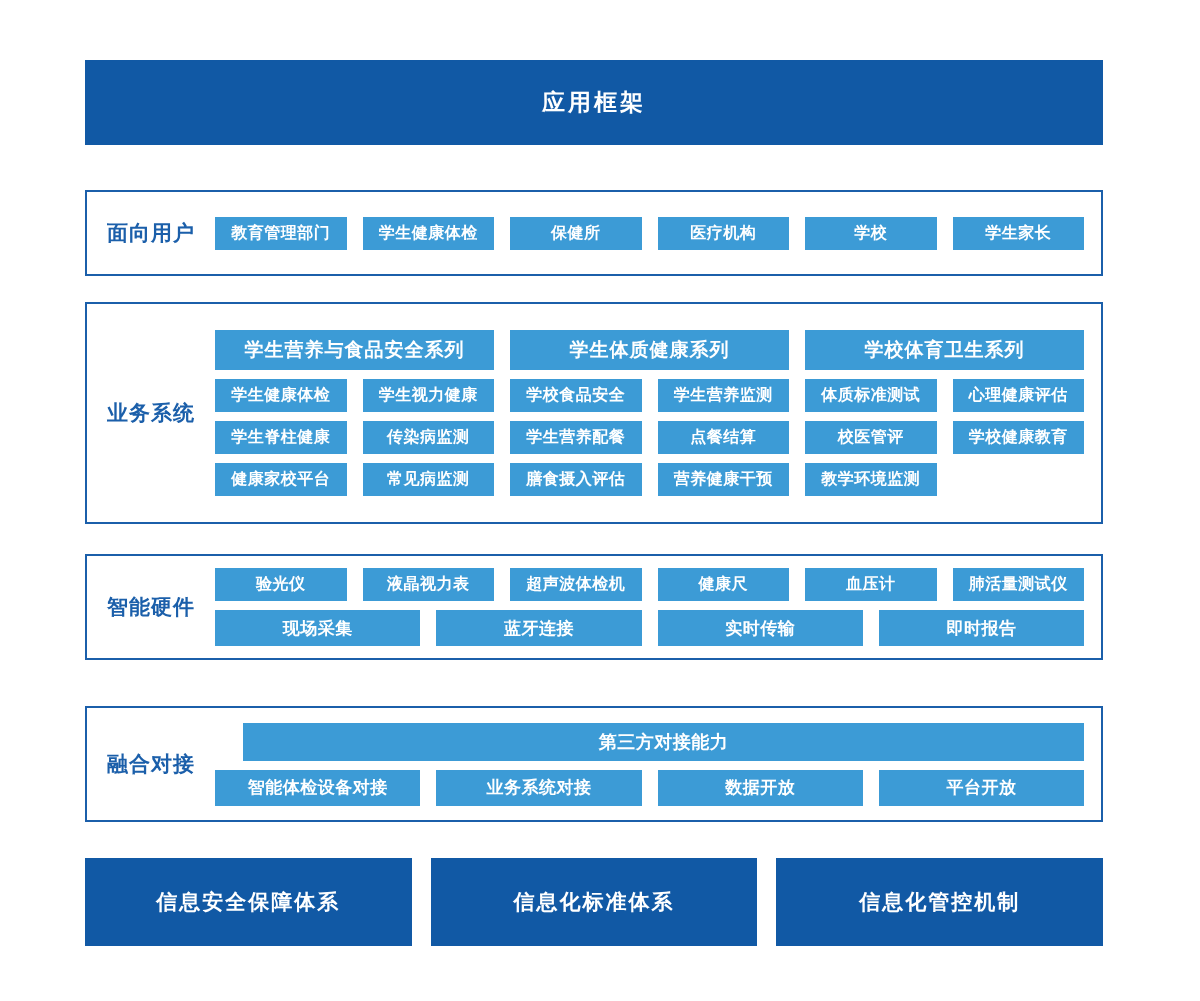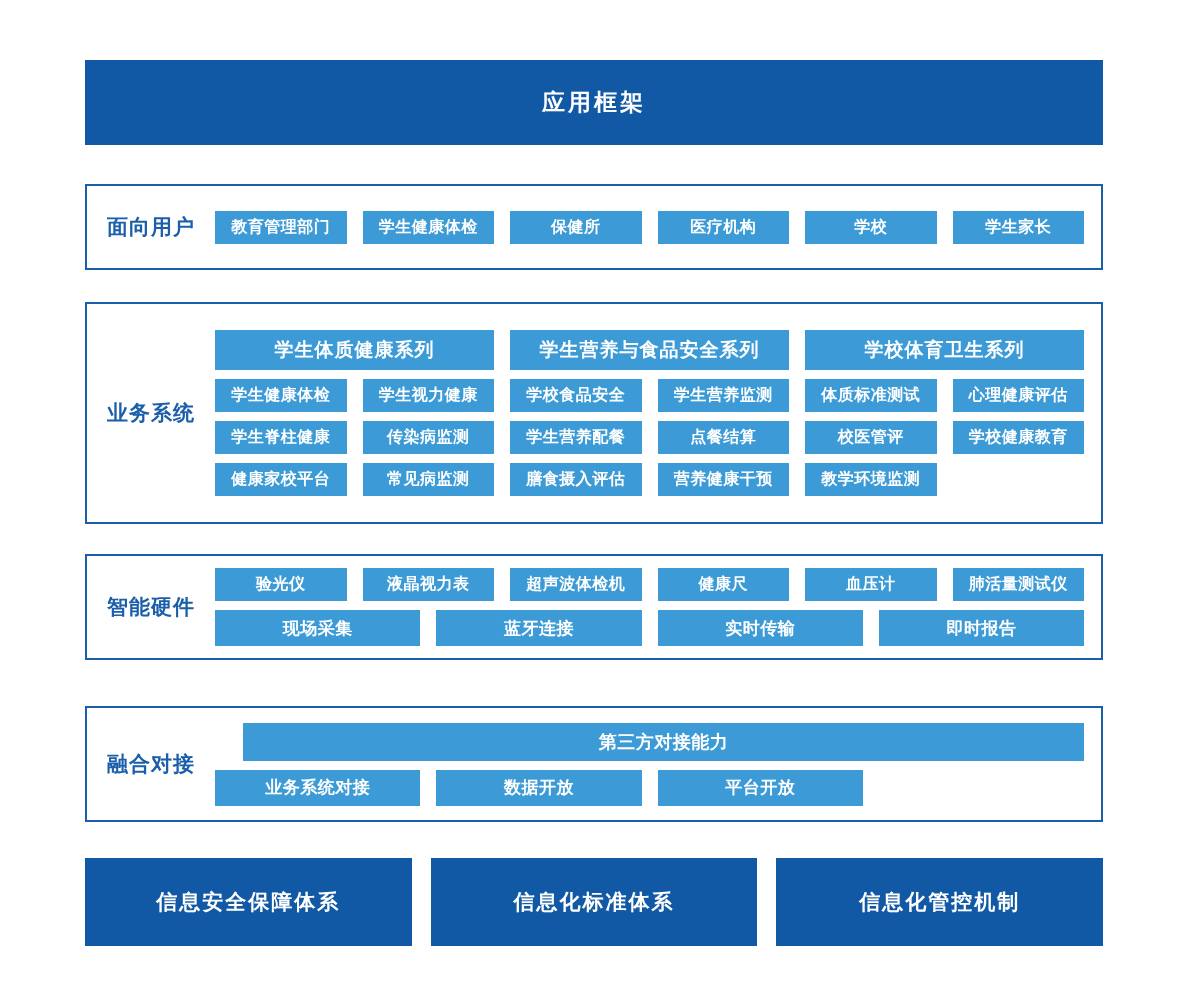--- a/index.html
+++ b/index.html
@@ -85,21 +85,21 @@
   .row {
     display: grid;
     gap: 16px;
   }
   .row + .row {
     margin-top: 9px;
   }
 
   
   #users-section {
-    top: 184px;
+    top: 190px;
     height: 86px;
   }
   #users-row {
     grid-template-columns: repeat(6, 1fr);
   }
 
   
   #business-section {
     top: 302px;
     height: 222px;
@@ -189,22 +189,22 @@
         <div class="chip">学生家长</div>
       </div>
     </div>
   </div>
 
   <div class="section" id="business-section">
     <div class="section-label">业务系统</div>
     <div class="section-body">
 
       <div class="row biz-head-row">
+        <div class="chip">学生营养与食品安全系列</div>
         <div class="chip">学生体质健康系列</div>
-        <div class="chip">学生营养与食品安全系列</div>
         <div class="chip">学校体育卫生系列</div>
       </div>
 
       <div class="row biz-row">
         <div class="chip">学生健康体检</div>
         <div class="chip">学生视力健康</div>
         <div class="chip">学校食品安全</div>
         <div class="chip">学生营养监测</div>
         <div class="chip">体质标准测试</div>
         <div class="chip">心理健康评估</div>
@@ -256,20 +256,21 @@
 
   <div class="section" id="fusion-section">
     <div class="section-label">融合对接</div>
     <div class="section-body">
 
       <div class="row" id="fusion-banner-row">
         <div class="chip">第三方对接能力</div>
       </div>
 
       <div class="row" id="fusion-row">
+        <div class="chip">智能体检设备对接</div>
         <div class="chip">业务系统对接</div>
         <div class="chip">数据开放</div>
         <div class="chip">平台开放</div>
       </div>
 
     </div>
   </div>
 
   <div class="footer-strip">
     <div class="footer-box">信息安全保障体系</div>

